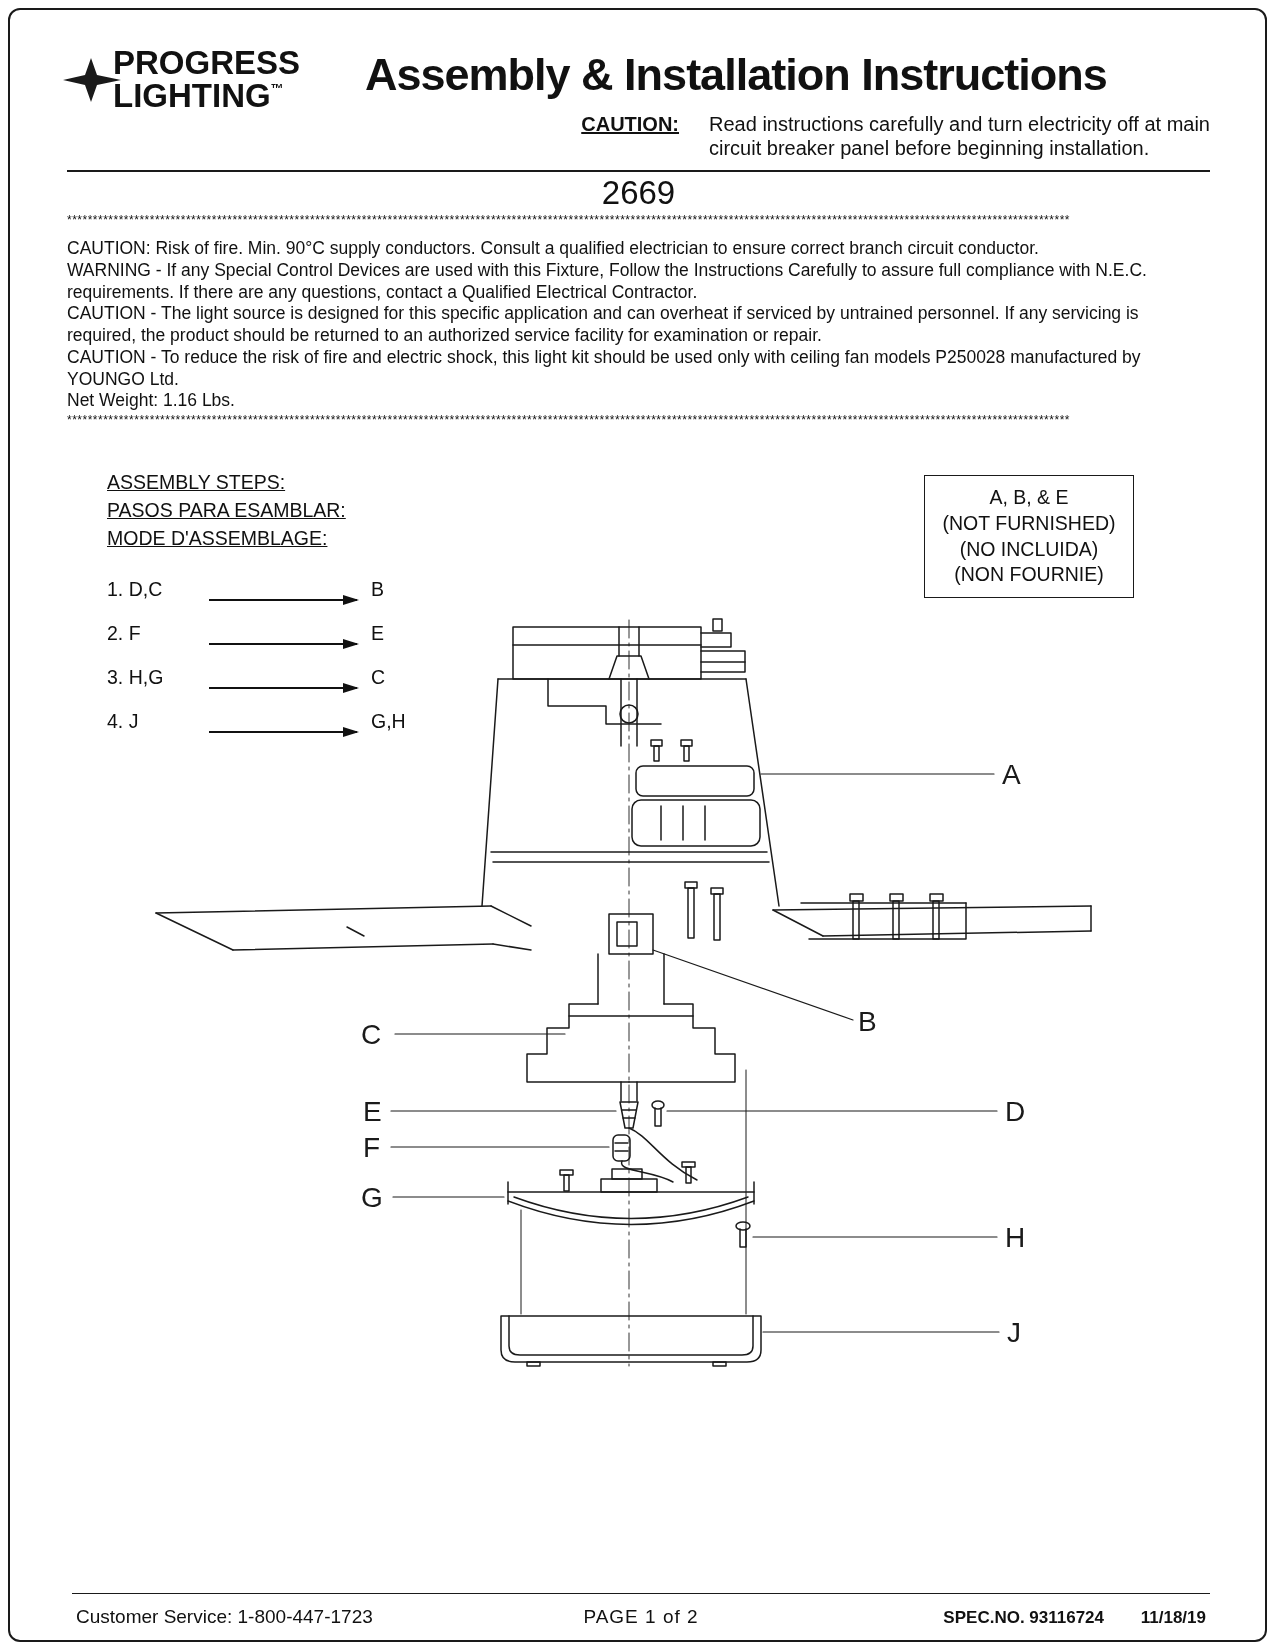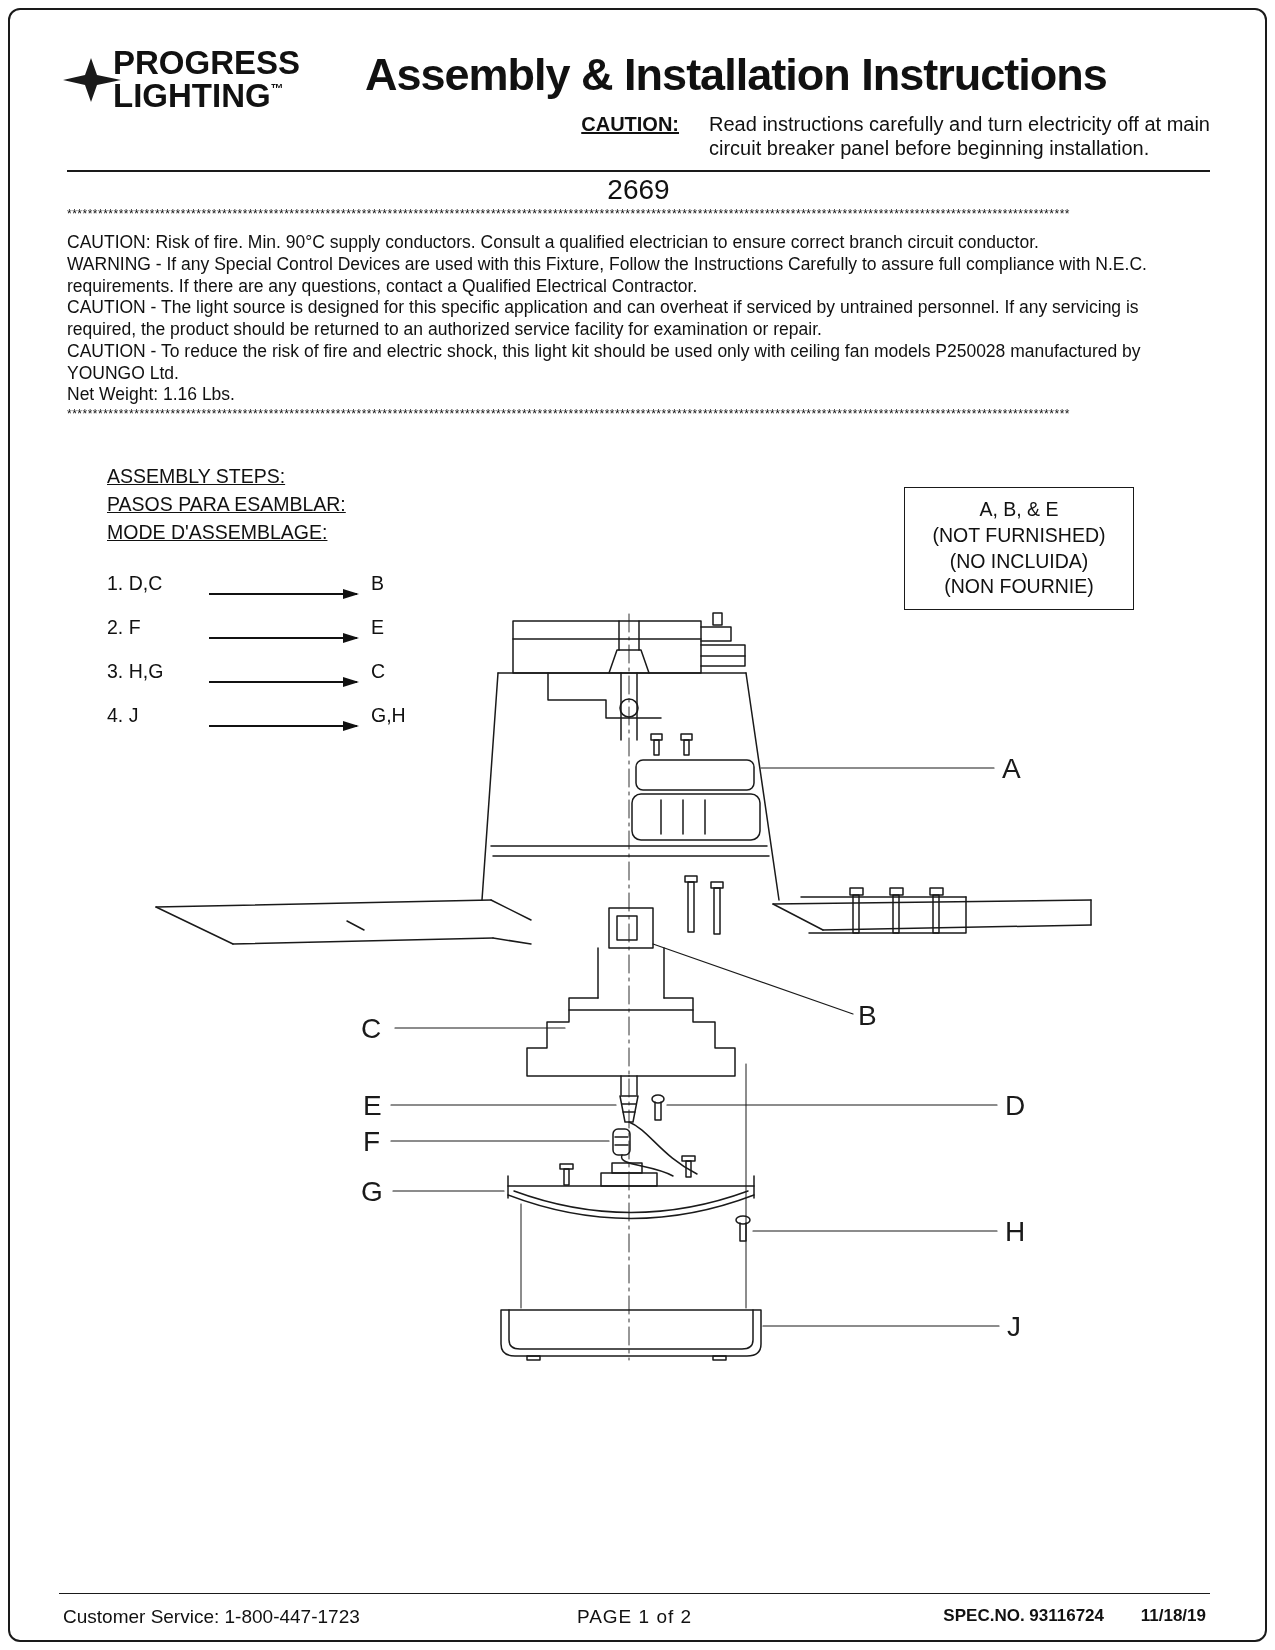--- a/index.html
+++ b/index.html
@@ -11,45 +11,45 @@
   .logo{position:relative;width:258px;flex:none;padding-top:10px;}
   .logo-star{position:absolute;left:-4px;top:18px;}
   .logo-text{margin-left:46px;font-weight:bold;font-size:33px;line-height:1.0;letter-spacing:0px;white-space:nowrap;}
   .tm{font-size:13px;vertical-align:14px;font-weight:bold;}
   .header-main{flex:1;padding-left:24px;}
   .title{font-size:45px;font-weight:700;margin:16px;line-height:1.0;letter-spacing:-1px;white-space:nowrap;}
   .caution-row{display:flex;margin-top:10px;font-size:20px;line-height:1.18;justify-content:flex-end;}
   .caution-label{font-weight:bold;text-decoration:underline;margin-right:30px;flex:none;}
   .header-rule{border:none;border-top:2px solid #1a1a1a;margin:10px 0 2px 0;}
 
-  .model{text-align:center;font-size:28px;margin:2px 0 0;}
+  .model{text-align:center;font-size:33px;margin:2px 0 0;}
   .stars{font-size:12px;letter-spacing:.5px;white-space:nowrap;overflow:hidden;line-height:1.1;margin:2px 0;}
   .warnings{font-size:17.5px;line-height:1.24;margin:11px 0 2px;}
   .warnings p{margin:0;}
 
   
   .content{position:relative;height:1172px;}
   .assembly{position:absolute;left:40px;top:42px;}
   .assembly-heading{font-size:19.5px;text-decoration:underline;margin-bottom:5px;}
   .steps{margin-top:28px;}
   .step{display:flex;align-items:flex-end;font-size:19.5px;margin-bottom:21px;}
   .step-label{width:102px;flex:none;}
   .arrow{position:relative;height:2px;background:#111;width:148px;flex:none;}
   .arrow::after{content:"";position:absolute;right:-2px;top:50%;transform:translateY(-50%);
     width:0;height:0;border-left:16px solid #111;border-top:5px solid transparent;border-bottom:5px solid transparent;}
   .step-target{margin-left:14px;}
 
-  .not-furnished{position:absolute;right:76px;top:64px;border:1.5px solid #1a1a1a;text-align:center;
-    font-size:19.5px;line-height:1.32;padding:9px 23px;min-width:182px;}
+  .not-furnished{position:absolute;right:76px;top:46px;border:1.5px solid #1a1a1a;text-align:center;
+    font-size:19.5px;line-height:1.32;padding:9px 13px;min-width:182px;}
 
   .diagram{position:absolute;left:-6px;top:185px;}
 
   
-  .footer{position:absolute;left:49px;right:55px;bottom:12px;border-top:1.5px solid #1a1a1a;
-    padding:12px 4px 0;display:flex;align-items:flex-start;font-size:19px;}
+  .footer{position:absolute;left:62px;right:55px;bottom:12px;border-top:1.5px solid #1a1a1a;
+    padding:12px 4px 0;display:flex;align-items:flex-end;font-size:19px;}
   .footer-left{flex:1;}
   .footer-center{flex:none;letter-spacing:1px;}
   .footer-right{flex:1;text-align:right;font-size:17px;font-weight:bold;}
   .footer-date{margin-left:32px;}
 </style>
 </head>
 <body>
 
 <div class="page">
 

